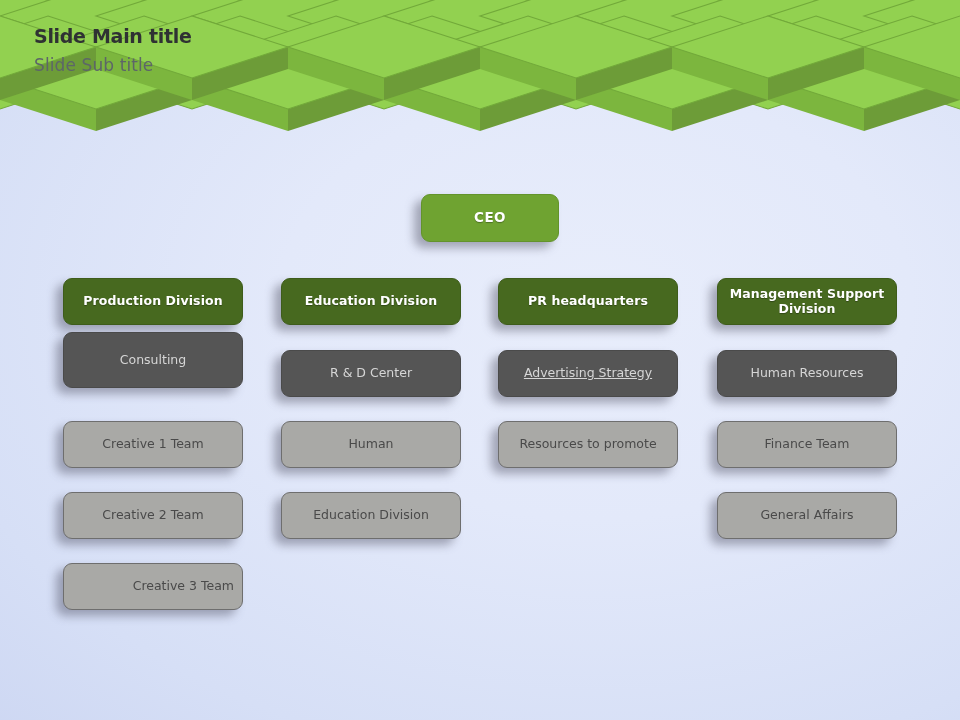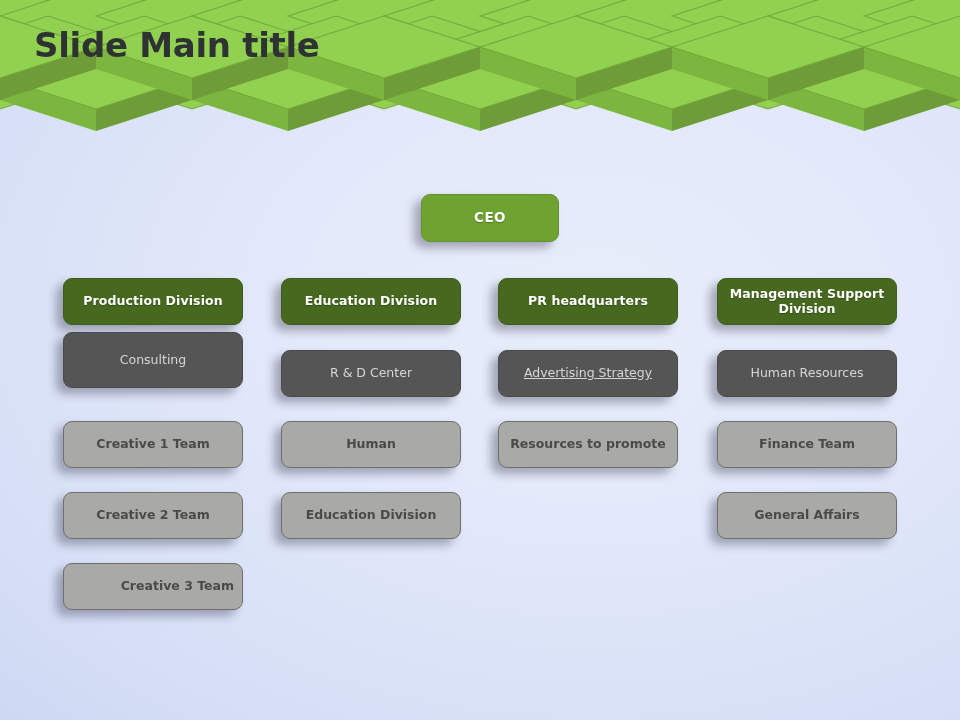--- a/index.html
+++ b/index.html
@@ -30,21 +30,21 @@
   }
   #header-band svg { display:block; }
 
   
   #title-block {
     position:absolute;
     left:34px; top:26px;
     z-index:6;
   }
   #main-title {
-    font-size:34px;
+    font-size:19px;
     font-weight:bold;
     color:#2f3233;
     letter-spacing:-0.3px;
     line-height:1.15;
     white-space:nowrap;
   }
   #sub-title {
     margin-top:7px;
     font-size:17px;
     font-weight:normal;
@@ -103,21 +103,21 @@
     font-size:12.5px;
     font-weight:normal;
   }
 
   
   .node.light {
     background:#a9a9a6;
     border:1px solid #6e6e6e;
     color:#4a4a4a;
     font-size:12.5px;
-    font-weight:bold;
+    font-weight:normal;
   }
 </style>
 </head>
 <body>
 
 <div id="slide">
 
   <div id="header-band">
     <svg width="960" height="160" viewBox="0 0 960 160" xmlns="http://www.w3.org/2000/svg">
       <defs>
@@ -221,20 +221,21 @@
         <use href="#lip" x="672" y="16"></use>
           <use href="#diamond" x="672" y="16"></use>
         <use href="#lip" x="864" y="16"></use>
           <use href="#diamond" x="864" y="16"></use>
       </g>
     </svg>
   </div>
 
   <div id="title-block">
     <div id="main-title">Slide Main title</div>
+    <div id="sub-title">Slide Sub title</div>
   </div>
 
   <div id="org-chart">
       <div class="node ceo" style="left: 421px; top: 194px; width: 138px; height: 48px;">
         <span>CEO</span>
       </div>
       <div class="node division" style="left: 63px; top: 278px; width: 180px; height: 47px;">
         <span>Production Division</span>
       </div>
       <div class="node dark" style="left: 63px; top: 332px; width: 180px; height: 56px;">

